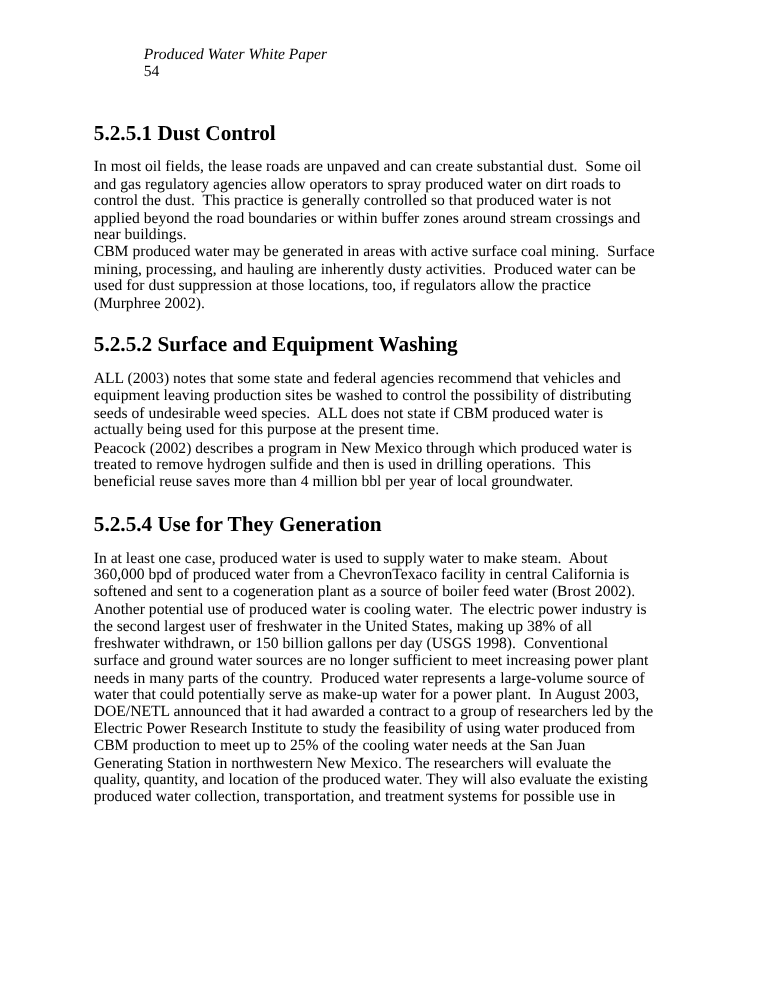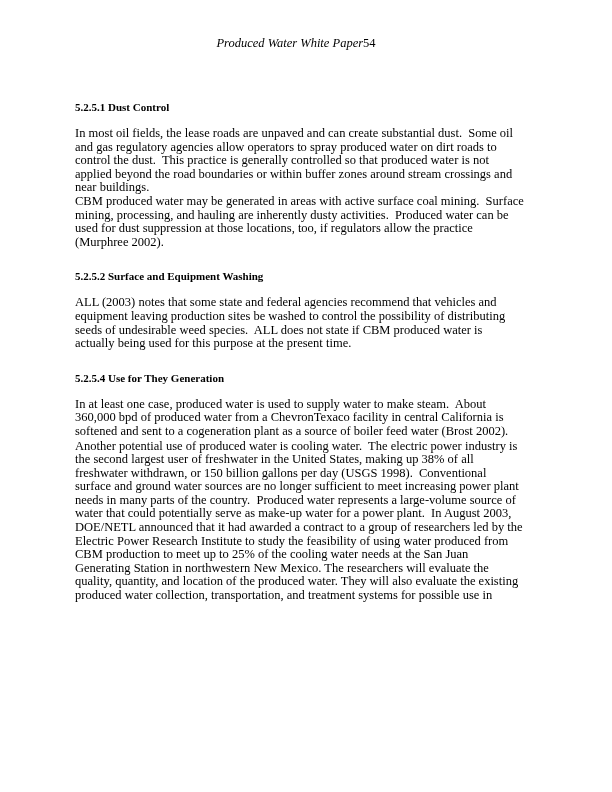--- a/index.html
+++ b/index.html
@@ -15,36 +15,38 @@
     color: #000000;
     font-family: "Liberation Serif", serif;
     font-size: 12.5px;
     line-height: 13.6px;
     padding: 36px 75px 0 75px;
     overflow: hidden;
     position: relative;
   }
   .page-header {
     display: flex;
-    justify-content: center;
+    justify-content: flex-start;
     align-items: baseline;
     height: 14px;
     line-height: 14px;
+    flex-direction: column;
   }
   .header-title {
     font-style: italic;
   }
   .page-number {
     margin-right: 20px;
+    margin-left: 40px;
   }
   .doc-body > .section-heading:first-child {
     margin-top: 50px;
   }
   .section-heading {
-    font-size: 11px;
+    font-size: 17px;
     font-weight: bold;
     line-height: 14px;
     margin: 20px 0 13px 0;
   }
   .paragraph {
     margin: 1px 0 0 0;
     white-space: pre-wrap;
   }
 </style>
 </head>
@@ -64,20 +66,23 @@
 near buildings.
 CBM produced water may be generated in areas with active surface coal mining.  Surface
 mining, processing, and hauling are inherently dusty activities.  Produced water can be
 used for dust suppression at those locations, too, if regulators allow the practice
 (Murphree 2002).</p>
       <h2 class="section-heading">5.2.5.2 Surface and Equipment Washing</h2>
       <p class="paragraph">ALL (2003) notes that some state and federal agencies recommend that vehicles and
 equipment leaving production sites be washed to control the possibility of distributing
 seeds of undesirable weed species.  ALL does not state if CBM produced water is
 actually being used for this purpose at the present time.</p>
+      <p class="paragraph">Peacock (2002) describes a program in New Mexico through which produced water is
+treated to remove hydrogen sulfide and then is used in drilling operations.  This
+beneficial reuse saves more than 4 million bbl per year of local groundwater.</p>
       <h2 class="section-heading">5.2.5.4 Use for They Generation</h2>
       <p class="paragraph">In at least one case, produced water is used to supply water to make steam.  About
 360,000 bpd of produced water from a ChevronTexaco facility in central California is
 softened and sent to a cogeneration plant as a source of boiler feed water (Brost 2002).</p>
       <p class="paragraph">Another potential use of produced water is cooling water.  The electric power industry is
 the second largest user of freshwater in the United States, making up 38% of all
 freshwater withdrawn, or 150 billion gallons per day (USGS 1998).  Conventional
 surface and ground water sources are no longer sufficient to meet increasing power plant
 needs in many parts of the country.  Produced water represents a large-volume source of
 water that could potentially serve as make-up water for a power plant.  In August 2003,

